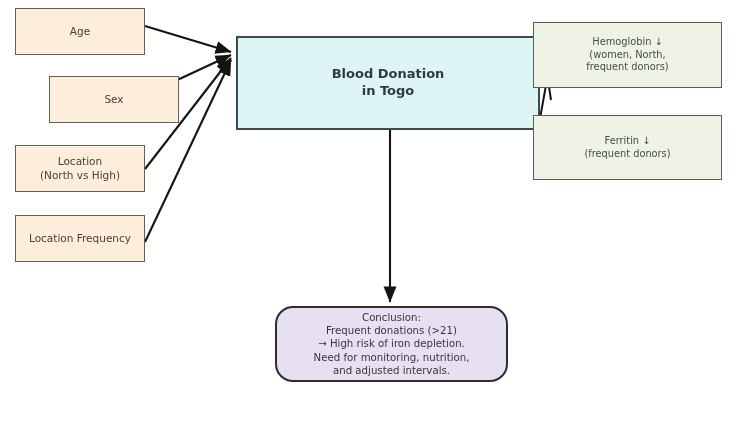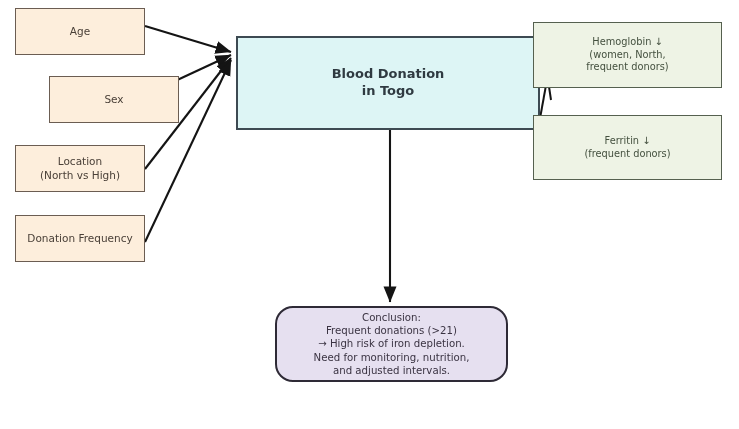--- a/index.html
+++ b/index.html
@@ -95,21 +95,21 @@
   <div class="node node-factor" style="left:9px; top:76px; width:130px; height:47px;margin-left:40px;">
     <span>Sex</span>
   </div>
 
   <div class="node node-factor" style="left:15px; top:145px; width:130px; height:47px;">
     <span>Location
 (North vs High)</span>
   </div>
 
   <div class="node node-factor" style="left:15px; top:215px; width:130px; height:47px;">
-    <span>Donation Frequency</span>
+    <span>Location Frequency</span>
   </div>
 
   <div class="node node-center" style="left:236px; top:7px; width:304px; height:94px;">
     <span>Blood Donation
 in Togo</span>
   </div>
 
   <div class="node node-outcome" style="left:533px; top:22px; width:189px; height:66px;">
     <span>Hemoglobin ↓
 (women, North,

